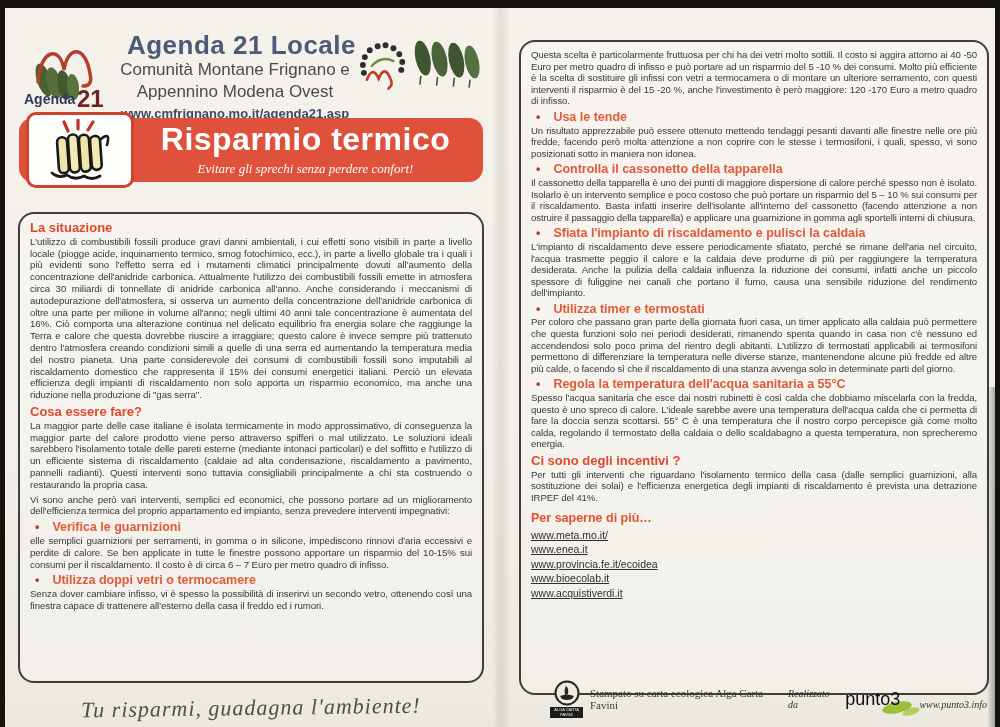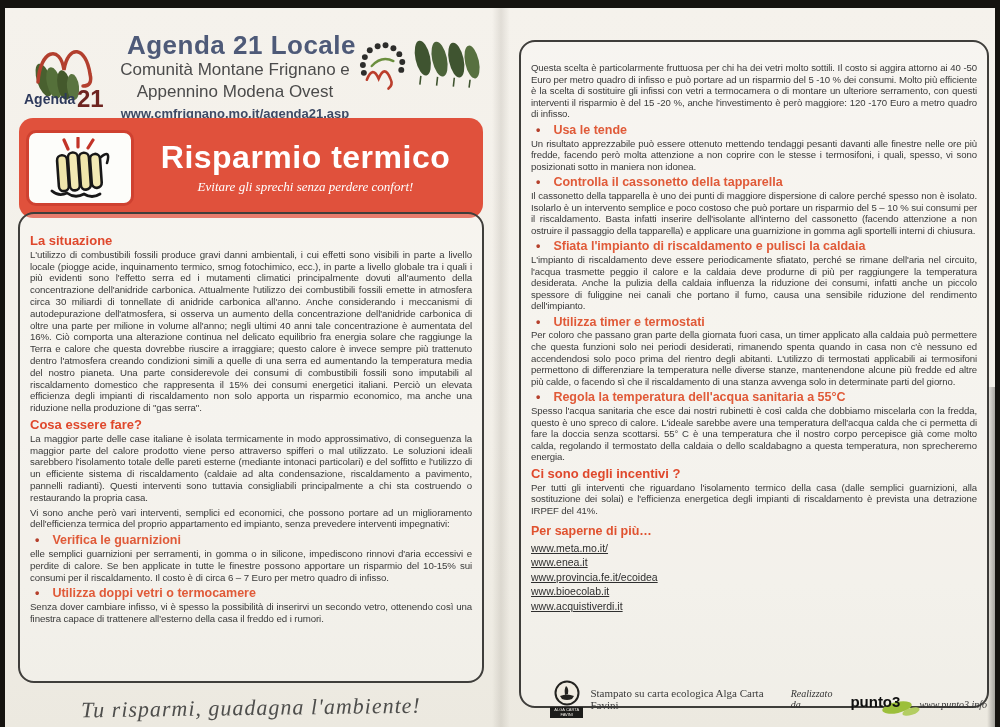--- a/index.html
+++ b/index.html
@@ -28,35 +28,35 @@
   .header{position:absolute;top:2px;left:0;right:0;height:82px;display:flex;align-items:flex-start;}
   .logo-a21{width:96px;height:80px;flex:0 0 auto;}
   .header-center{flex:1;text-align:center;padding-top:2px;}
   .h-title{font-size:26px;font-weight:bold;color:#4e5a78;letter-spacing:0.5px;line-height:1.05;text-align:right;}
   .h-sub{font-size:17px;color:#4b4b4b;line-height:1.25;}
   .h-url{font-size:13px;font-weight:bold;color:#3e4a64;margin-top:4px;}
   .header-logos{flex:0 0 auto;width:128px;display:flex;align-items:flex-start;gap:2px;padding-top:6px;}
 
   
   .banner{
-    position:absolute;top:90px;left:1px;right:1px;height:100px;
+    position:absolute;top:90px;left:1px;right:1px;height:64px;
     background:#e0513c;border-radius:14px;display:flex;align-items:center;
   }
   .banner-icon-box{
     width:102px;height:70px;margin-left:7px;flex:0 0 auto;
     background:#fdfdfa;border:3px solid #cf4130;border-radius:10px;
     display:flex;align-items:center;justify-content:center;
   }
   .banner-text{flex:1;text-align:center;color:#fff;padding-right:6px;}
   .banner-title{font-size:32px;font-weight:bold;letter-spacing:0.5px;line-height:1.05;}
   .banner-sub{font-size:13px;font-style:italic;margin-top:4px;font-family:"Liberation Serif",serif;}
 
   
   .textbox{
-    border:2px solid #3f3e3b;border-radius:16px;padding:20px 10px 8px;
+    border:2px solid #3f3e3b;border-radius:16px;padding:7px 10px 8px;
     overflow:hidden;background:rgba(255,255,255,0.25);
   }
   .page.left .textbox{position:absolute;top:184px;left:0;right:0;bottom:44px;
     font-size:9.7px;line-height:11.8px;letter-spacing:-0.1px;}
   .page.right .textbox{position:absolute;top:12px;left:0;right:0;height:636px;
     font-size:9.6px;line-height:11.6px;letter-spacing:-0.1px;}
   .textbox p{margin:0 0 3px;color:#3a3a3a;text-align:justify;}
   .sec-h{color:#df482c;font-weight:bold;font-size:13px;margin:5px 0 2px;letter-spacing:0;}
   .sec-h.first{margin-top:1px;}
   .bullet-h{color:#e05a38;font-weight:bold;font-size:12.5px;margin:5px 0 1px;padding-left:5px;letter-spacing:0;}
@@ -81,21 +81,21 @@
   .alga-stamp{width:34px;display:flex;flex-direction:column;align-items:center;}
   .alga-label{
     margin-top:1px;background:#1c1c1a;color:#f0ede6;font-size:4px;line-height:4.5px;
     padding:1px 2px;text-align:center;font-family:"Liberation Sans",sans-serif;
   }
   .alga-text{font-size:11px;color:#3a3a3a;}
   .punto3{display:flex;align-items:flex-end;gap:5px;padding-right:2px;font-style:italic;}
   .realizzato{font-size:10px;color:#333;}
   .p3{
     position:relative;font-family:"Liberation Sans",sans-serif;font-style:normal;
-    font-weight:bold;font-size:15px;color:#101010;padding:0 4px;z-index:1;
+    font-weight:normal;font-size:18px;color:#101010;padding:0 4px;z-index:1;
   }
   .p3::before{
     content:"";position:absolute;right:-8px;bottom:-3px;width:30px;height:11px;
     background:#9cbf3b;border-radius:50%;transform:rotate(-12deg);z-index:-1;
   }
   .p3::after{
     content:"";position:absolute;right:-16px;bottom:-5px;width:18px;height:7px;
     background:#b3cd62;border-radius:50%;transform:rotate(-18deg);z-index:-2;
   }
   .p3url{font-size:10px;color:#333;margin-left:10px;}

